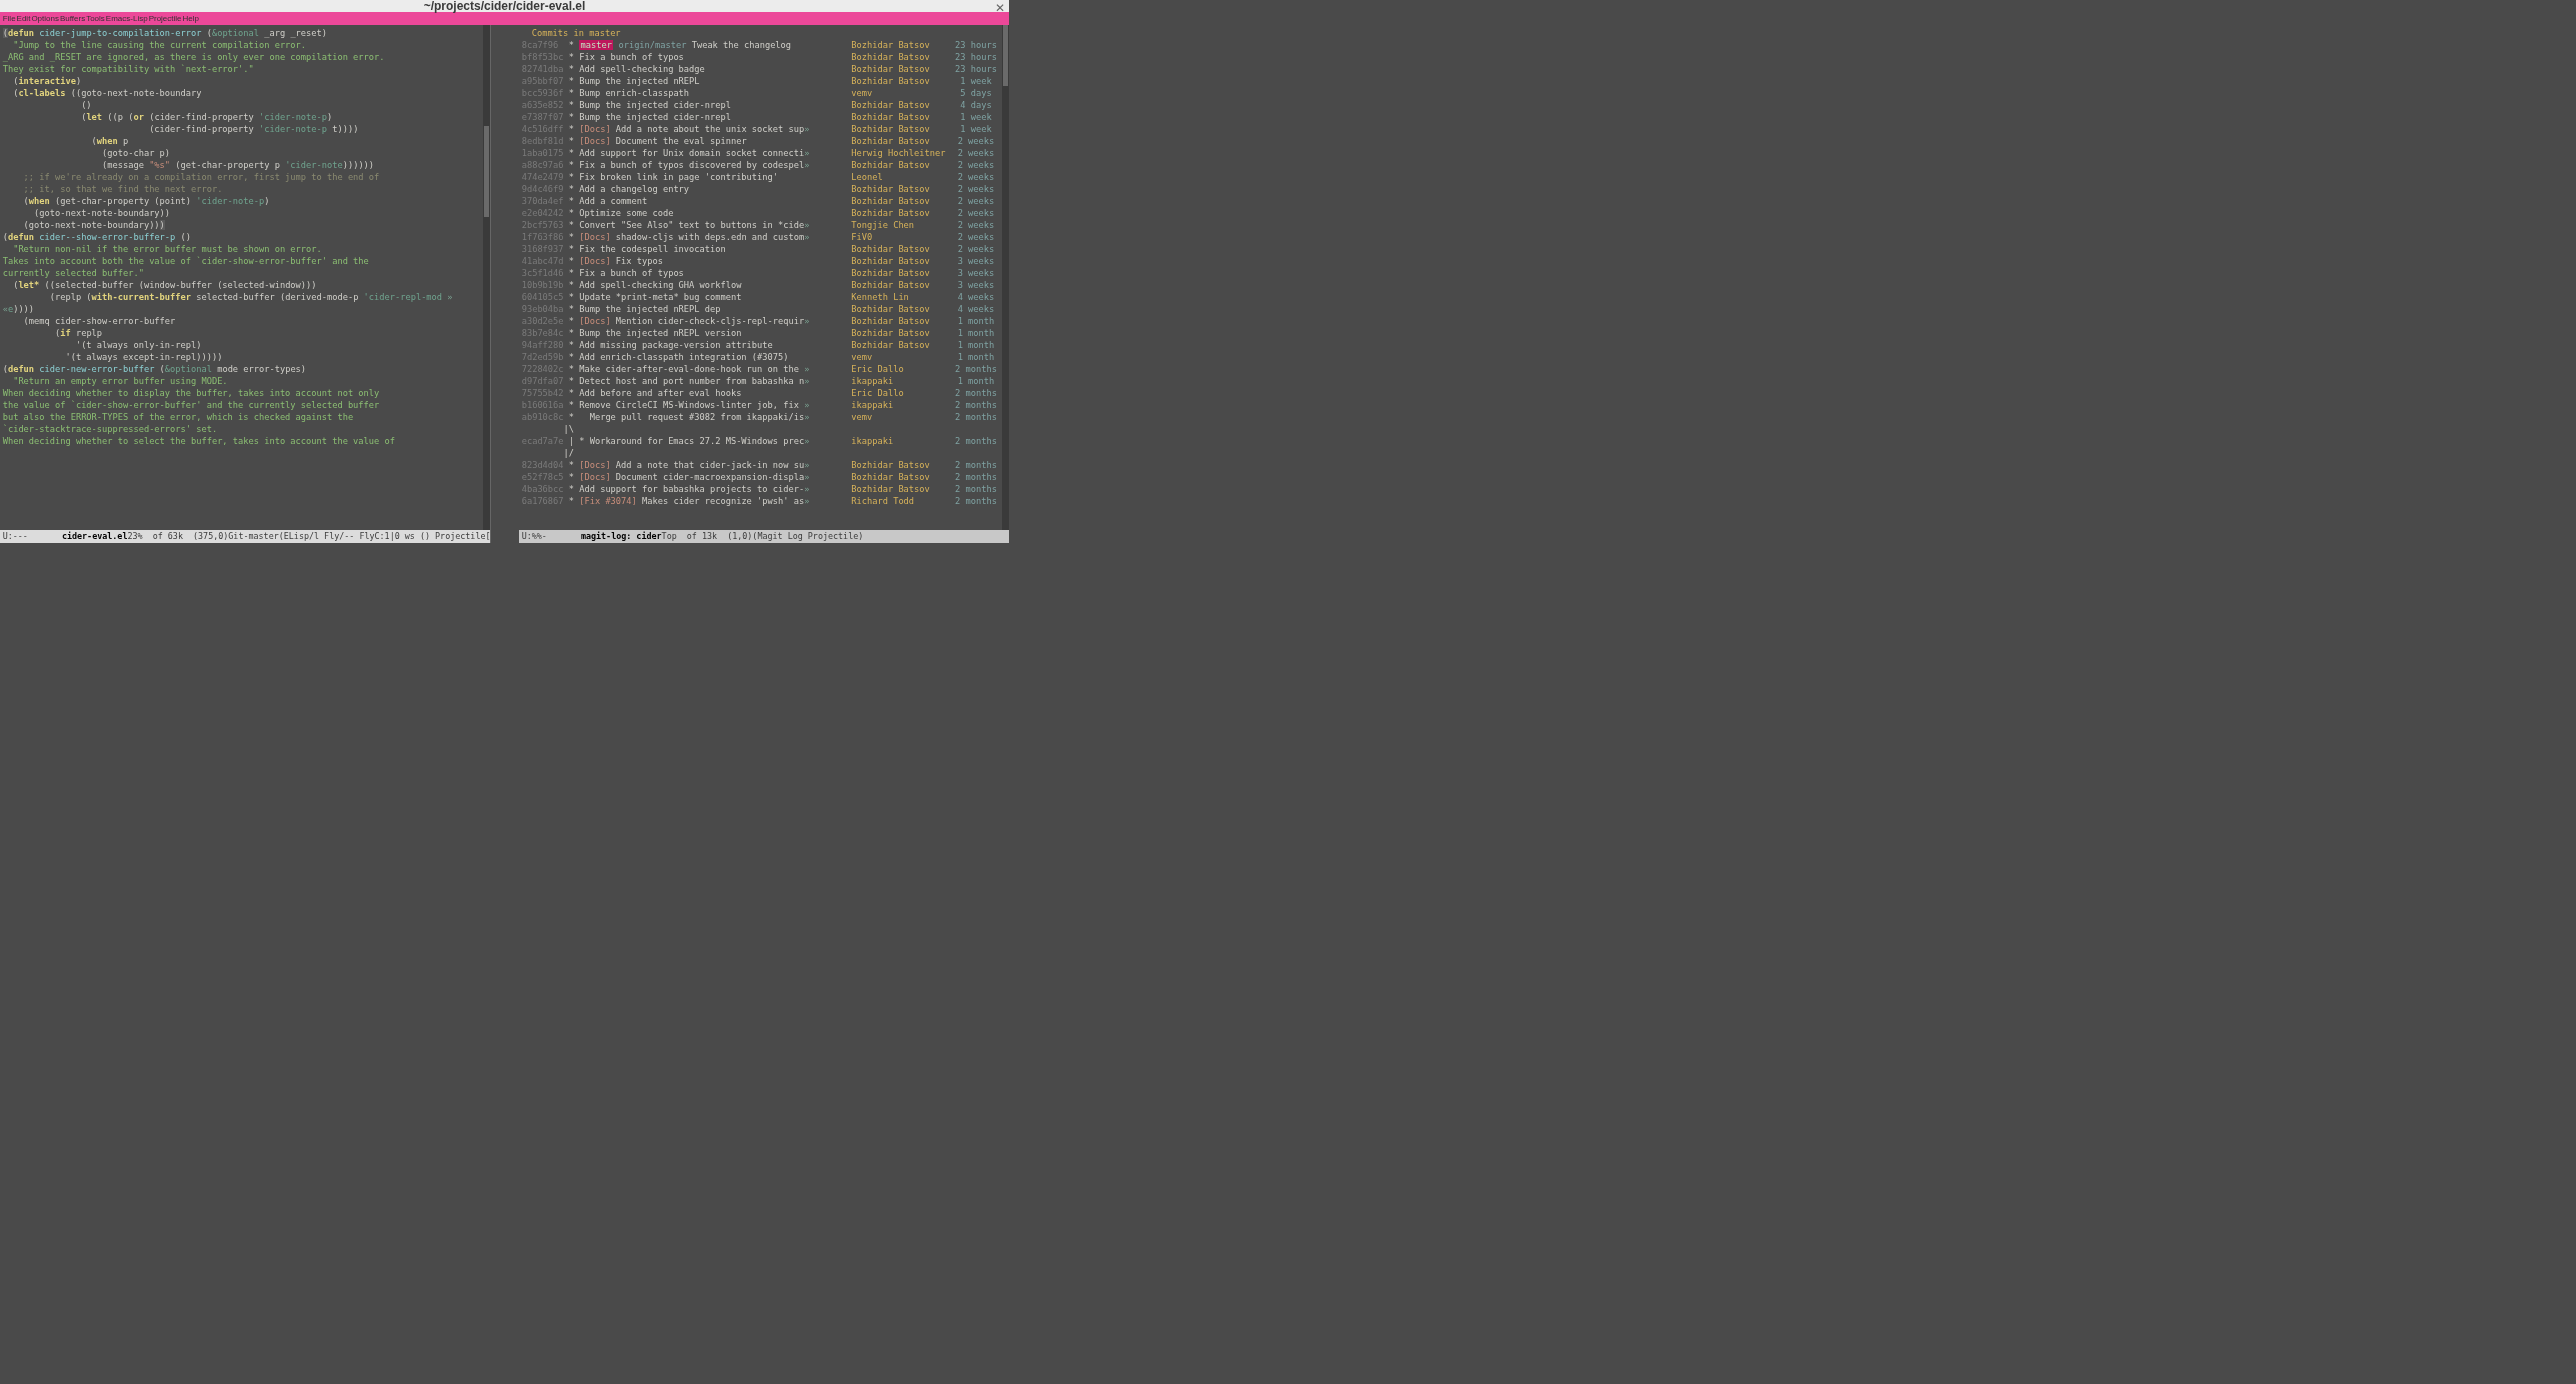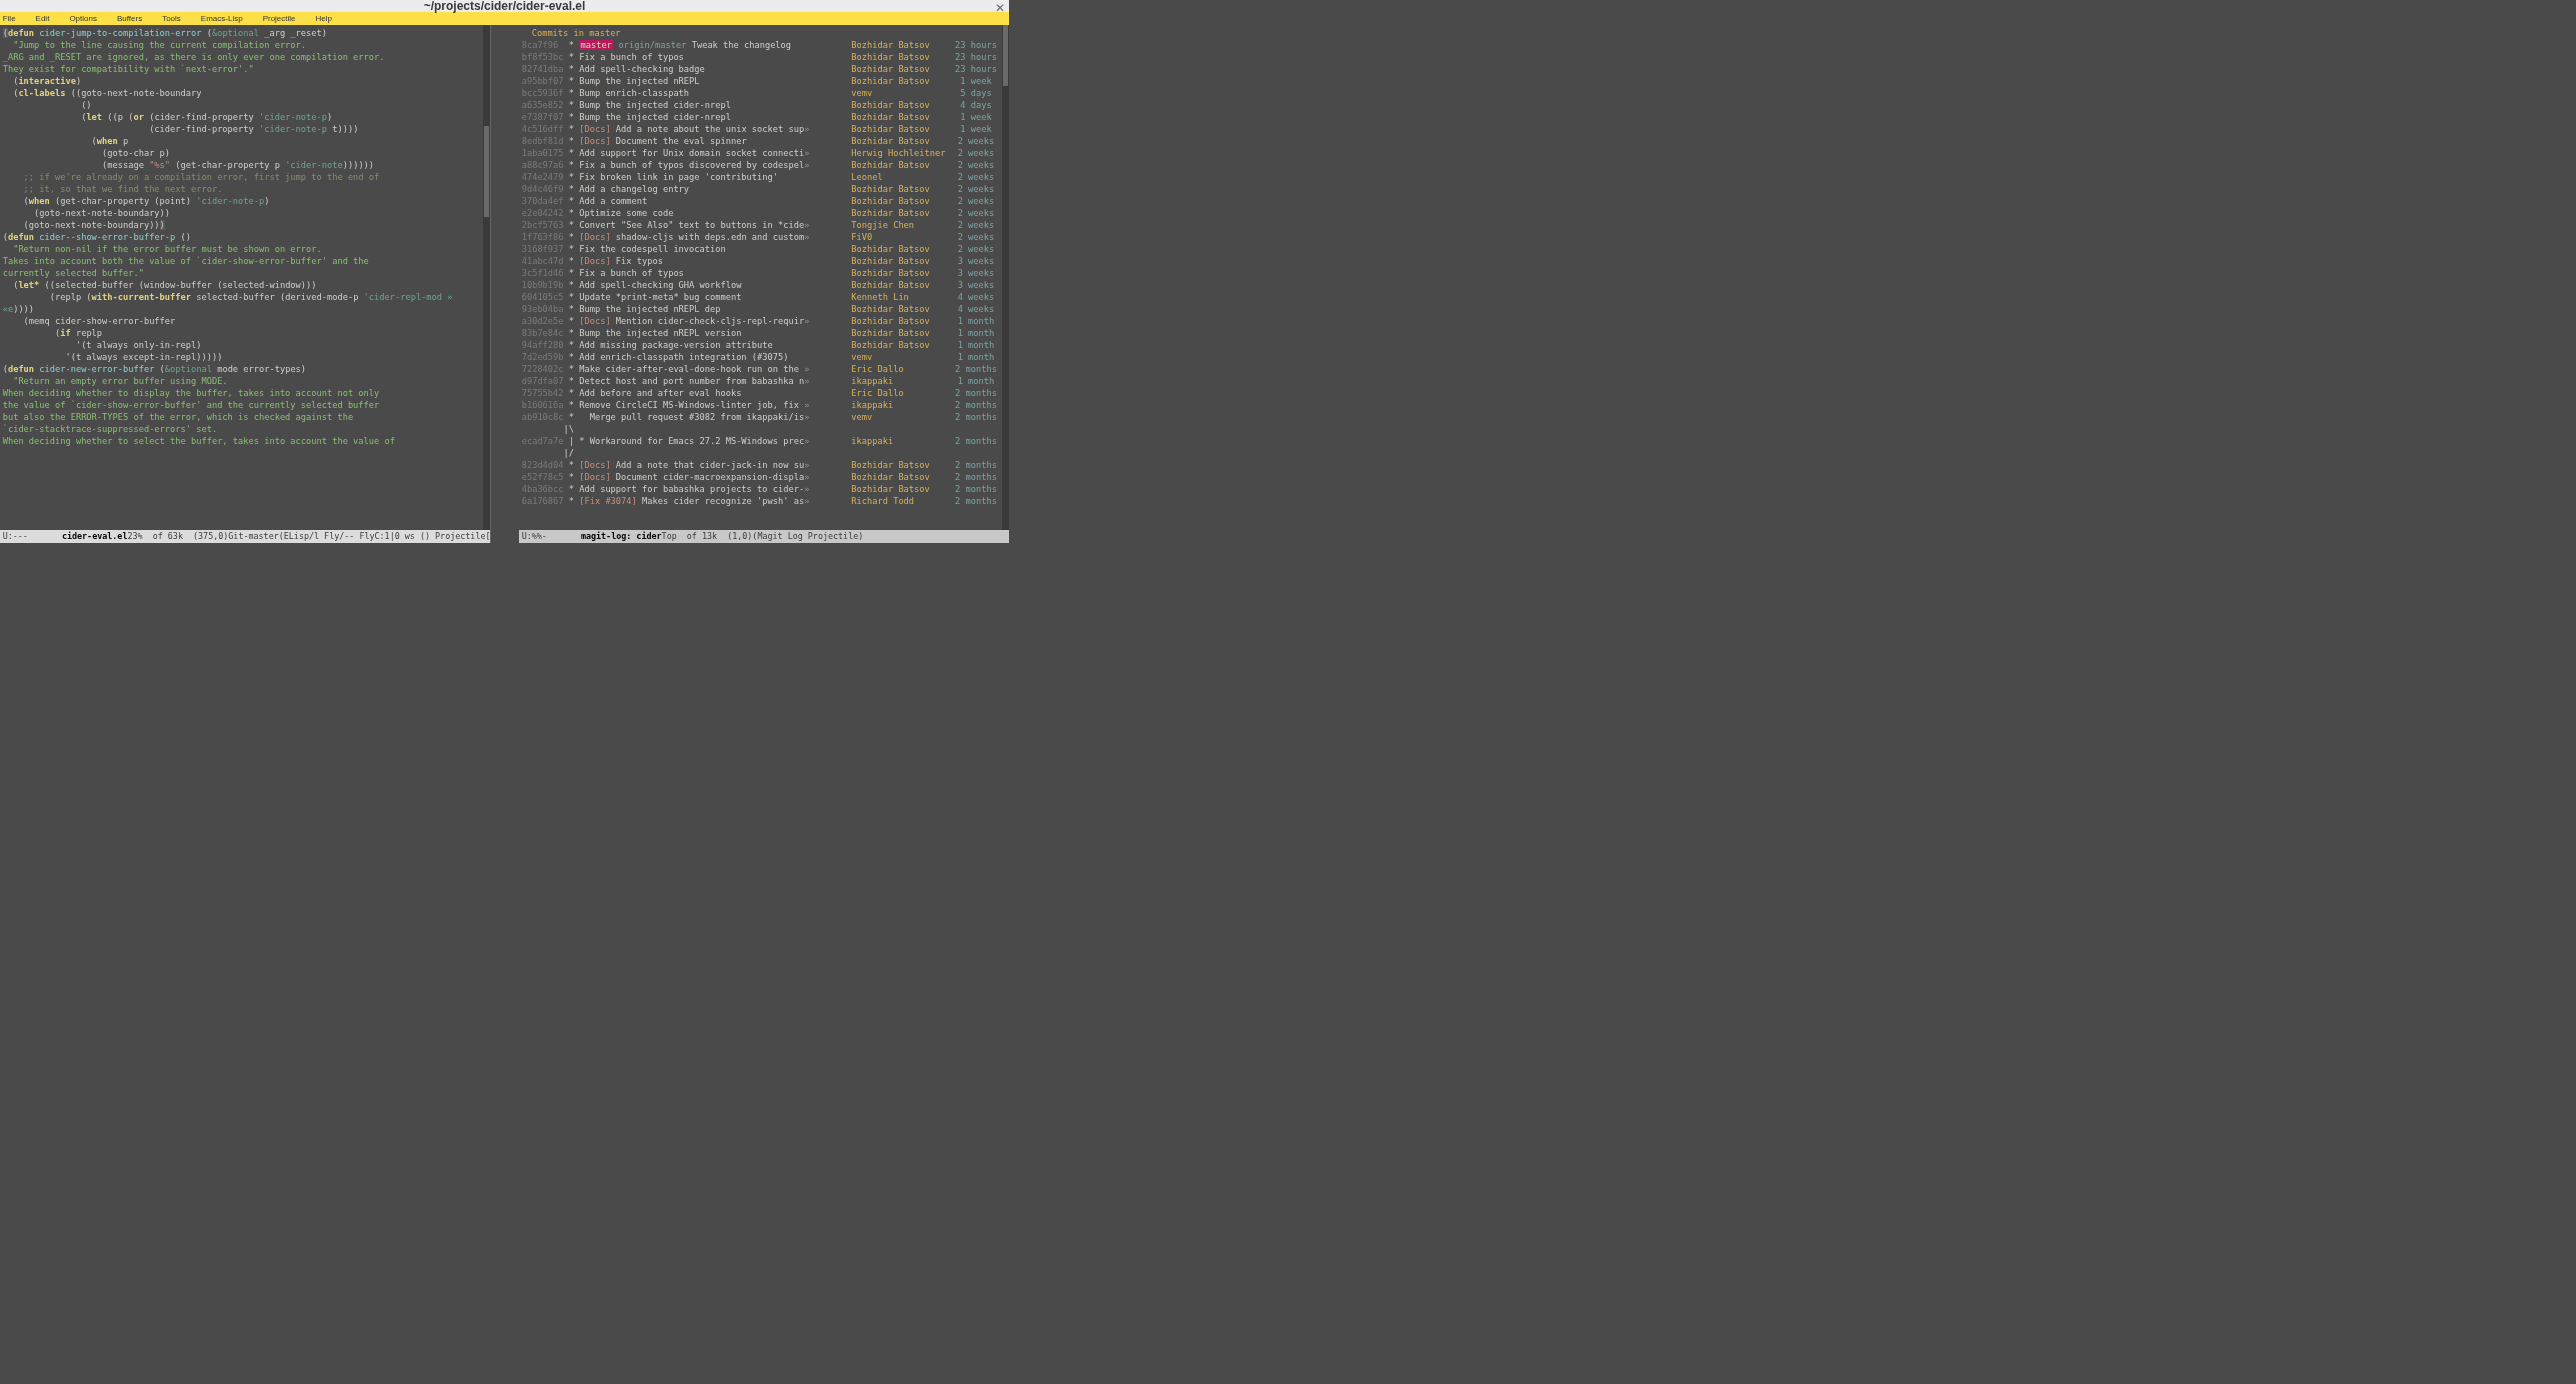--- a/index.html
+++ b/index.html
@@ -28,29 +28,29 @@
 }
 .titlebar .close-x {
   position: absolute;
   right: 4px;
   top: 1.3px;
   color: #666;
   font-weight: normal;
   cursor: pointer;
 }
 .menubar {
-  background: #fde047;
+  background: #ec4899;
   color: #333;
   height: 13.4px;
   display: flex;
   align-items: center;
   padding: 0 2.7px;
   font-size: 8px;
   font-family: sans-serif;
-  gap: 20px;
+  gap: 1px;
 }
 .menubar span { cursor: pointer; }
 .workspace {
   flex: 1;
   display: flex;
   overflow: hidden;
   gap: 28px;
 }
 .pane {
   flex: 1;

